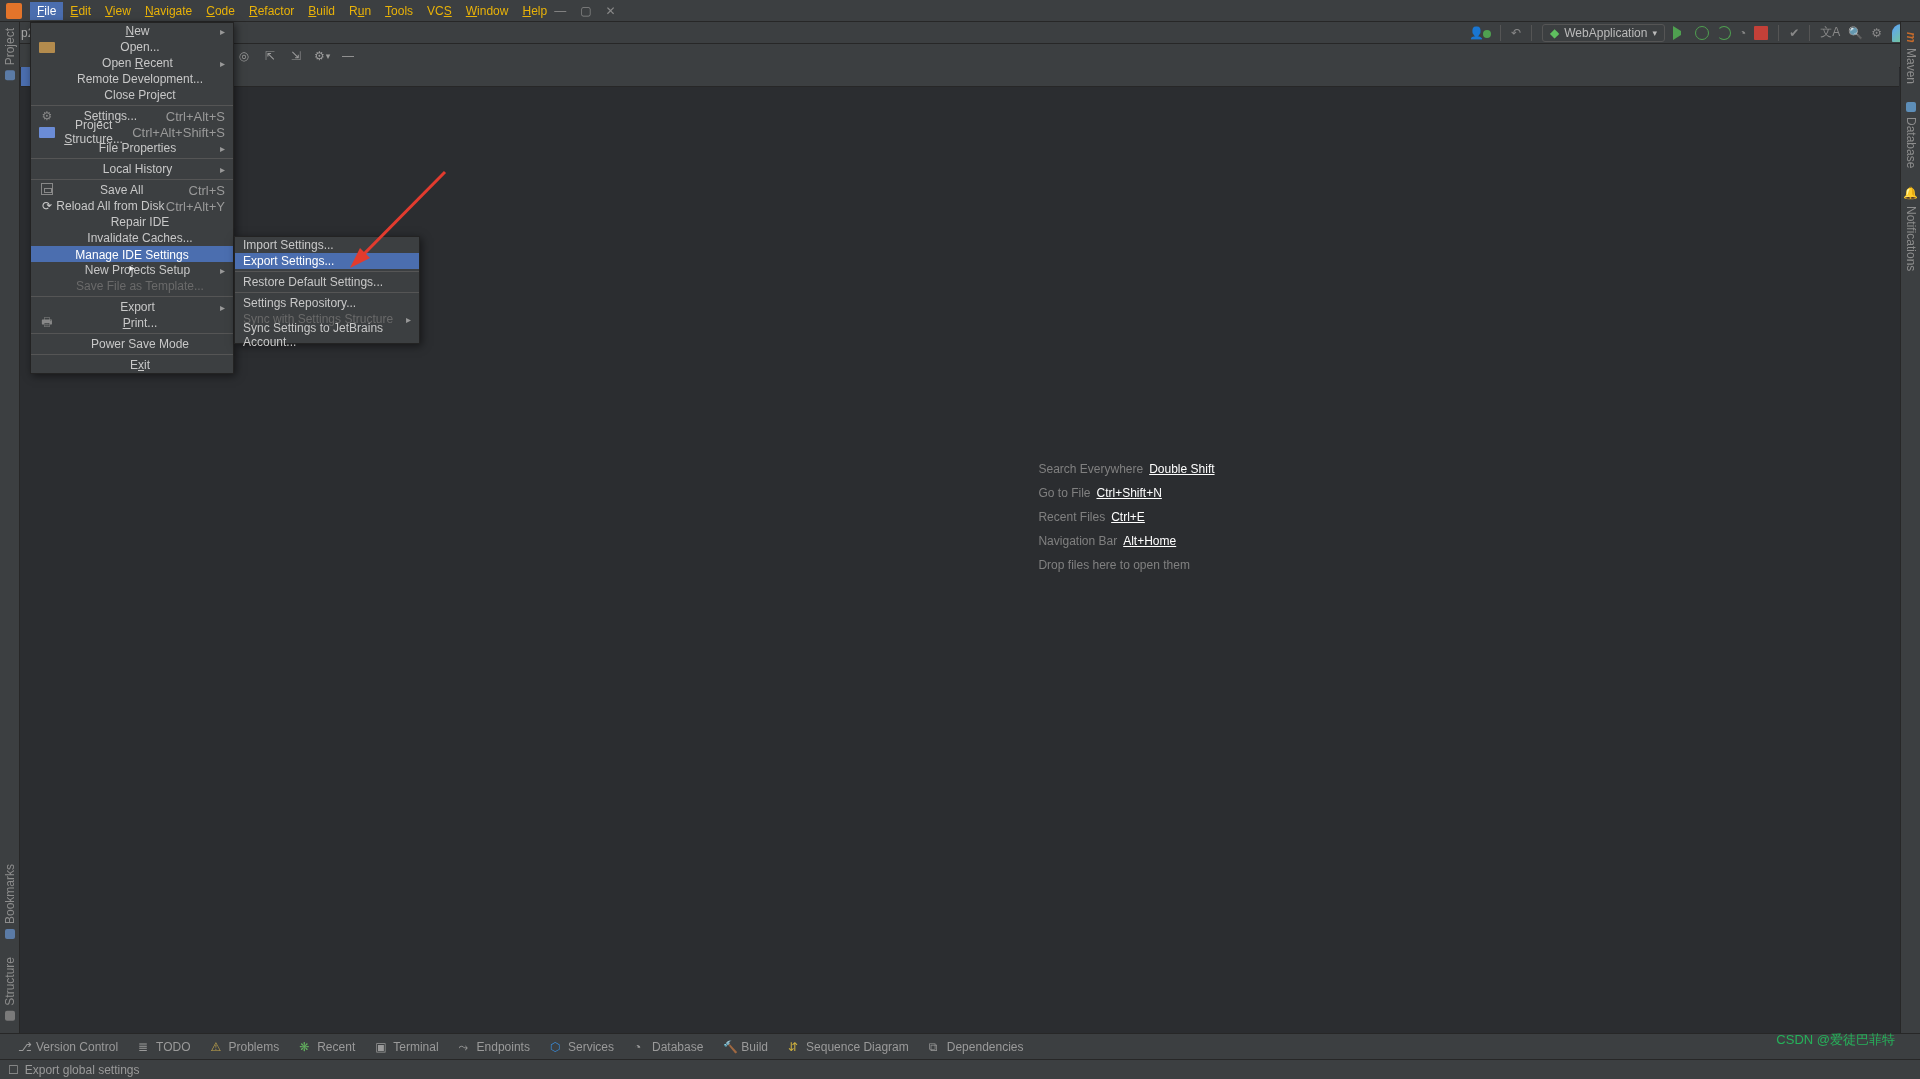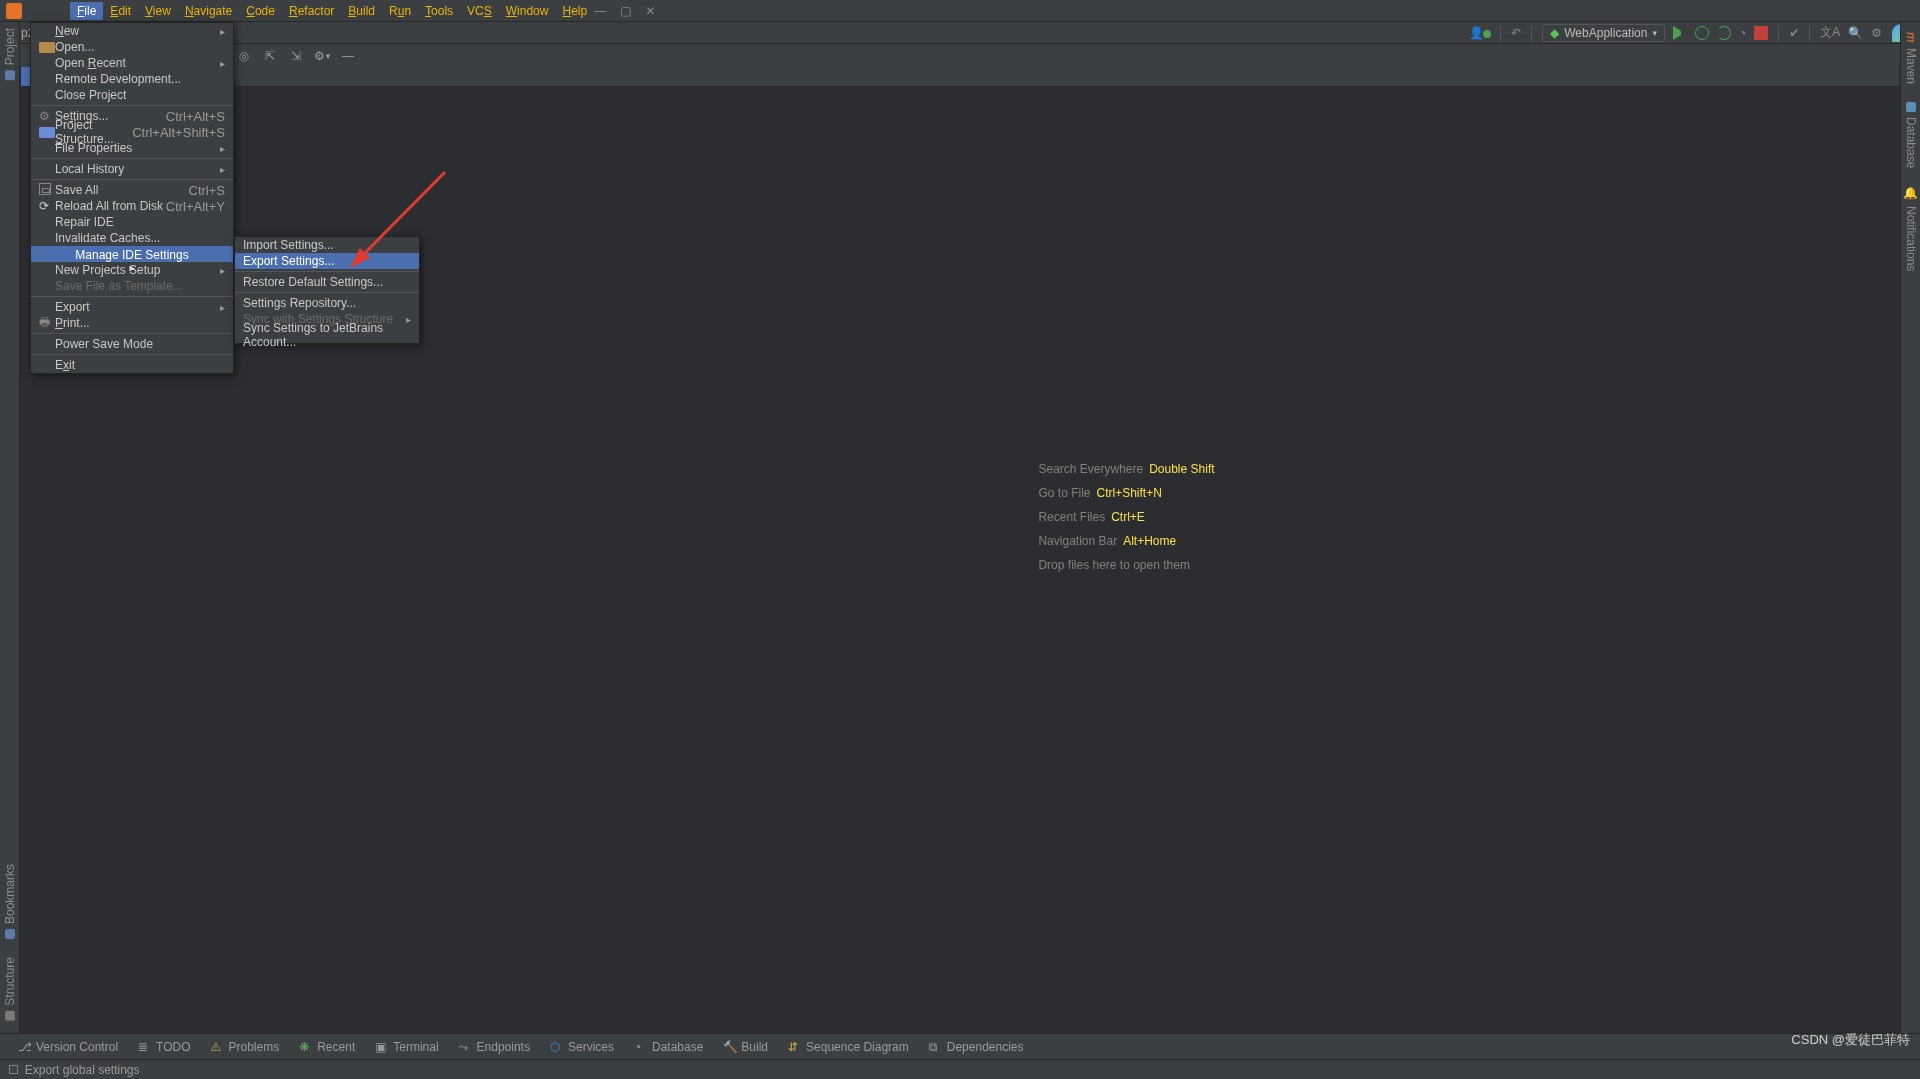--- a/index.html
+++ b/index.html
@@ -1,20 +1,20 @@
 <!DOCTYPE html>
 <html><head>
 <meta charset="utf-8">
 <style>
   * { margin:0; padding:0; box-sizing:border-box; font-family:"Segoe UI",Arial,sans-serif; font-size:12px; }
   body { width:1920px; height:1079px; background:#2b2d30; color:#bbbbbb; overflow:hidden; position:relative; }
   .menubar { height:22px; background:#3c3f41; display:flex; align-items:center; padding:0 6px; border-bottom:1px solid #272727; }
   .app-icon { width:16px; height:16px; background:#e3742a; border-radius:2px; margin-right:8px; }
   .menubar .m { padding:2px 7px; cursor:pointer; color:#eab308; }
-  .menubar .m.open { background:#4b6eaf; color:#fff;margin-left:40px; }
+  .menubar .m.open { background:#4b6eaf; color:#fff; }
   .menubar .m u { text-decoration:underline; }
   .proj-title { flex:1; text-align:center; color:#808080; }
   .win-ctrl { display:flex; gap:14px; color:#8a8a8a; padding-right:6px;}
   .navbar { height:22px; background:#3c3f41; display:flex; align-items:center; padding:0 4px; border-bottom:1px solid #272727; }
   .nav-left { display:flex; align-items:center; gap:3px; flex:1;}
   .nav-left .crumb { display:flex; align-items:center; gap:3px; color:#aaa;}
   .folder-ico{width:14px;height:11px;background:#4b7aa9;border-radius:1px;display:inline-block;}
   .nav-right { display:flex; align-items:center; gap:8px; padding-right:6px;}
   .nav-right .runcfg { display:flex; align-items:center; gap:5px; border:1px solid #555; border-radius:3px; padding:1px 7px; background:#3c3f41;}
   .nav-right .ico { width:14px; height:14px; display:inline-block; }
@@ -29,44 +29,44 @@
   .toolrow .gear{display:flex;align-items:center;gap:1px;}
   .edge-left,.edge-right{position:absolute;top:22px;width:20px;height:calc(100% - 22px - 46px);background:#3c3f41;display:flex;flex-direction:column;align-items:center;gap:18px;border-right:1px solid #272727;}
   .edge-right{right:0;border-right:none;border-left:1px solid #272727;}
   .vlabel{writing-mode:vertical-rl;transform:rotate(180deg);color:#8d8d8d;white-space:nowrap;display:flex;align-items:center;gap:5px;cursor:pointer;}
   .edge-right .vlabel{transform:none;}
   .vlabel .dotico{width:10px;height:10px;border-radius:2px;background:#5b7ba6;}
   .edge-left .top{margin-top:6px;}
   .edge-left .bottom{position:absolute;bottom:12px;}
   .edge-right .top{margin-top:10px;}
   .breadcrumb-row{position:absolute;left:21px;top:67px;right:21px;height:20px;display:flex;align-items:center;background:#3c3f41;padding-left:215px;border-bottom:1px solid #272727;}
-  .file-menu{position:absolute;left:30px;top:22px;width:204px;background:#3c3f41;border:1px solid #232323;box-shadow:2px 2px 8px rgba(0,0,0,.5);z-index:20;}
+  .file-menu{position:absolute;left:30px;top:22px;width:204px;background:#3c3f41;border:1px solid #232323;box-shadow:2px 2px 8px rgba(0,0,0,.5);z-index:20;text-align:center;}
   .mi,.mi-dis{display:flex;align-items:center;padding:2px 8px 2px 8px;height:16px;color:#c8c8c8;position:relative;}
   .mi-dis{color:#6a6a6a;}
   .mi .ico,.mi-dis .ico{width:16px;display:inline-block;}
   .mi .lab,.mi-dis .lab{flex:1;}
   .mi .sc{color:#999;font-size:13px;}
   .mi .arr,.mi-dis .arr{color:#999;font-size:10px;}
   .mi.hover{background:#4b6eaf;color:#fff;flex-direction:column;}
   .mi.hover .sc,.mi.hover .arr{color:#fff;}
   .msep{height:1px;background:#555;margin:2px 0;}
   .submenu{position:absolute;left:234px;top:236px;width:186px;background:#3c3f41;border:1px solid #232323;box-shadow:2px 2px 8px rgba(0,0,0,.5);z-index:21;}
   .submenu .mi:hover,.submenu .hl{background:#4b6eaf;color:#fff;}
   .editor-pane{position:absolute;left:354px;right:21px;top:88px;bottom:46px;background:#2b2d30;}
   .placeholder{position:absolute;left:50%;top:50%;transform:translate(-50%,-90%);display:flex;flex-direction:column;gap:10px;}
   .placeholder .row{display:flex;gap:6px;color:#808080;font-size:13px;}
-  .placeholder .row .k{color:#fde047;}
+  .placeholder .row .k{color:#ffffff;text-decoration:underline;}
   .bottom-tw{position:absolute;left:0;right:0;bottom:20px;height:26px;background:#3c3f41;display:flex;align-items:center;gap:20px;padding:0 18px;border-top:1px solid #272727;}
   .tw-item{display:flex;align-items:center;gap:5px;color:#9a9a9a;cursor:pointer;}
   .tw-item .ico{width:13px;height:13px;display:inline-block;}
   .status-bar{position:absolute;left:0;right:0;bottom:0;height:20px;background:#3c3f41;display:flex;align-items:center;padding:0 8px;color:#9a9a9a;border-top:1px solid #272727;font-size:11px;}
   .arrow{position:absolute;left:350px;top:170px;width:100px;height:100px;pointer-events:none;z-index:30;}
   .arrow svg line{stroke:#e23b2e;stroke-width:3;}
   .arrow svg polygon{fill:#e23b2e;}
-  .watermark{position:absolute;right:10px;bottom:30px;color:#e5e5e5;font-size:13px;opacity:.85;margin-top:8px;}
+  .watermark{position:absolute;right:25px;bottom:30px;color:#22c55e;font-size:13px;opacity:.85;margin-top:8px;}
   .green-dot{width:8px;height:8px;border-radius:50%;background:#4fa050;position:absolute;bottom:2px;right:-1px;}
   .ai-bubble{width:18px;height:18px;border-radius:50% 50% 50% 5%;background:linear-gradient(135deg,#5aa0ff,#7cd17c);margin-left:2px;}
   u.men{text-decoration:underline;}
   .disk-ico{width:12px;height:12px;border:1px solid #888;display:inline-block;position:relative;}
   .disk-ico::after{content:"";position:absolute;bottom:1px;left:2px;width:6px;height:3px;border:1px solid #888;}
 </style>
 </head>
 <body>
 
 <div class="menubar">

